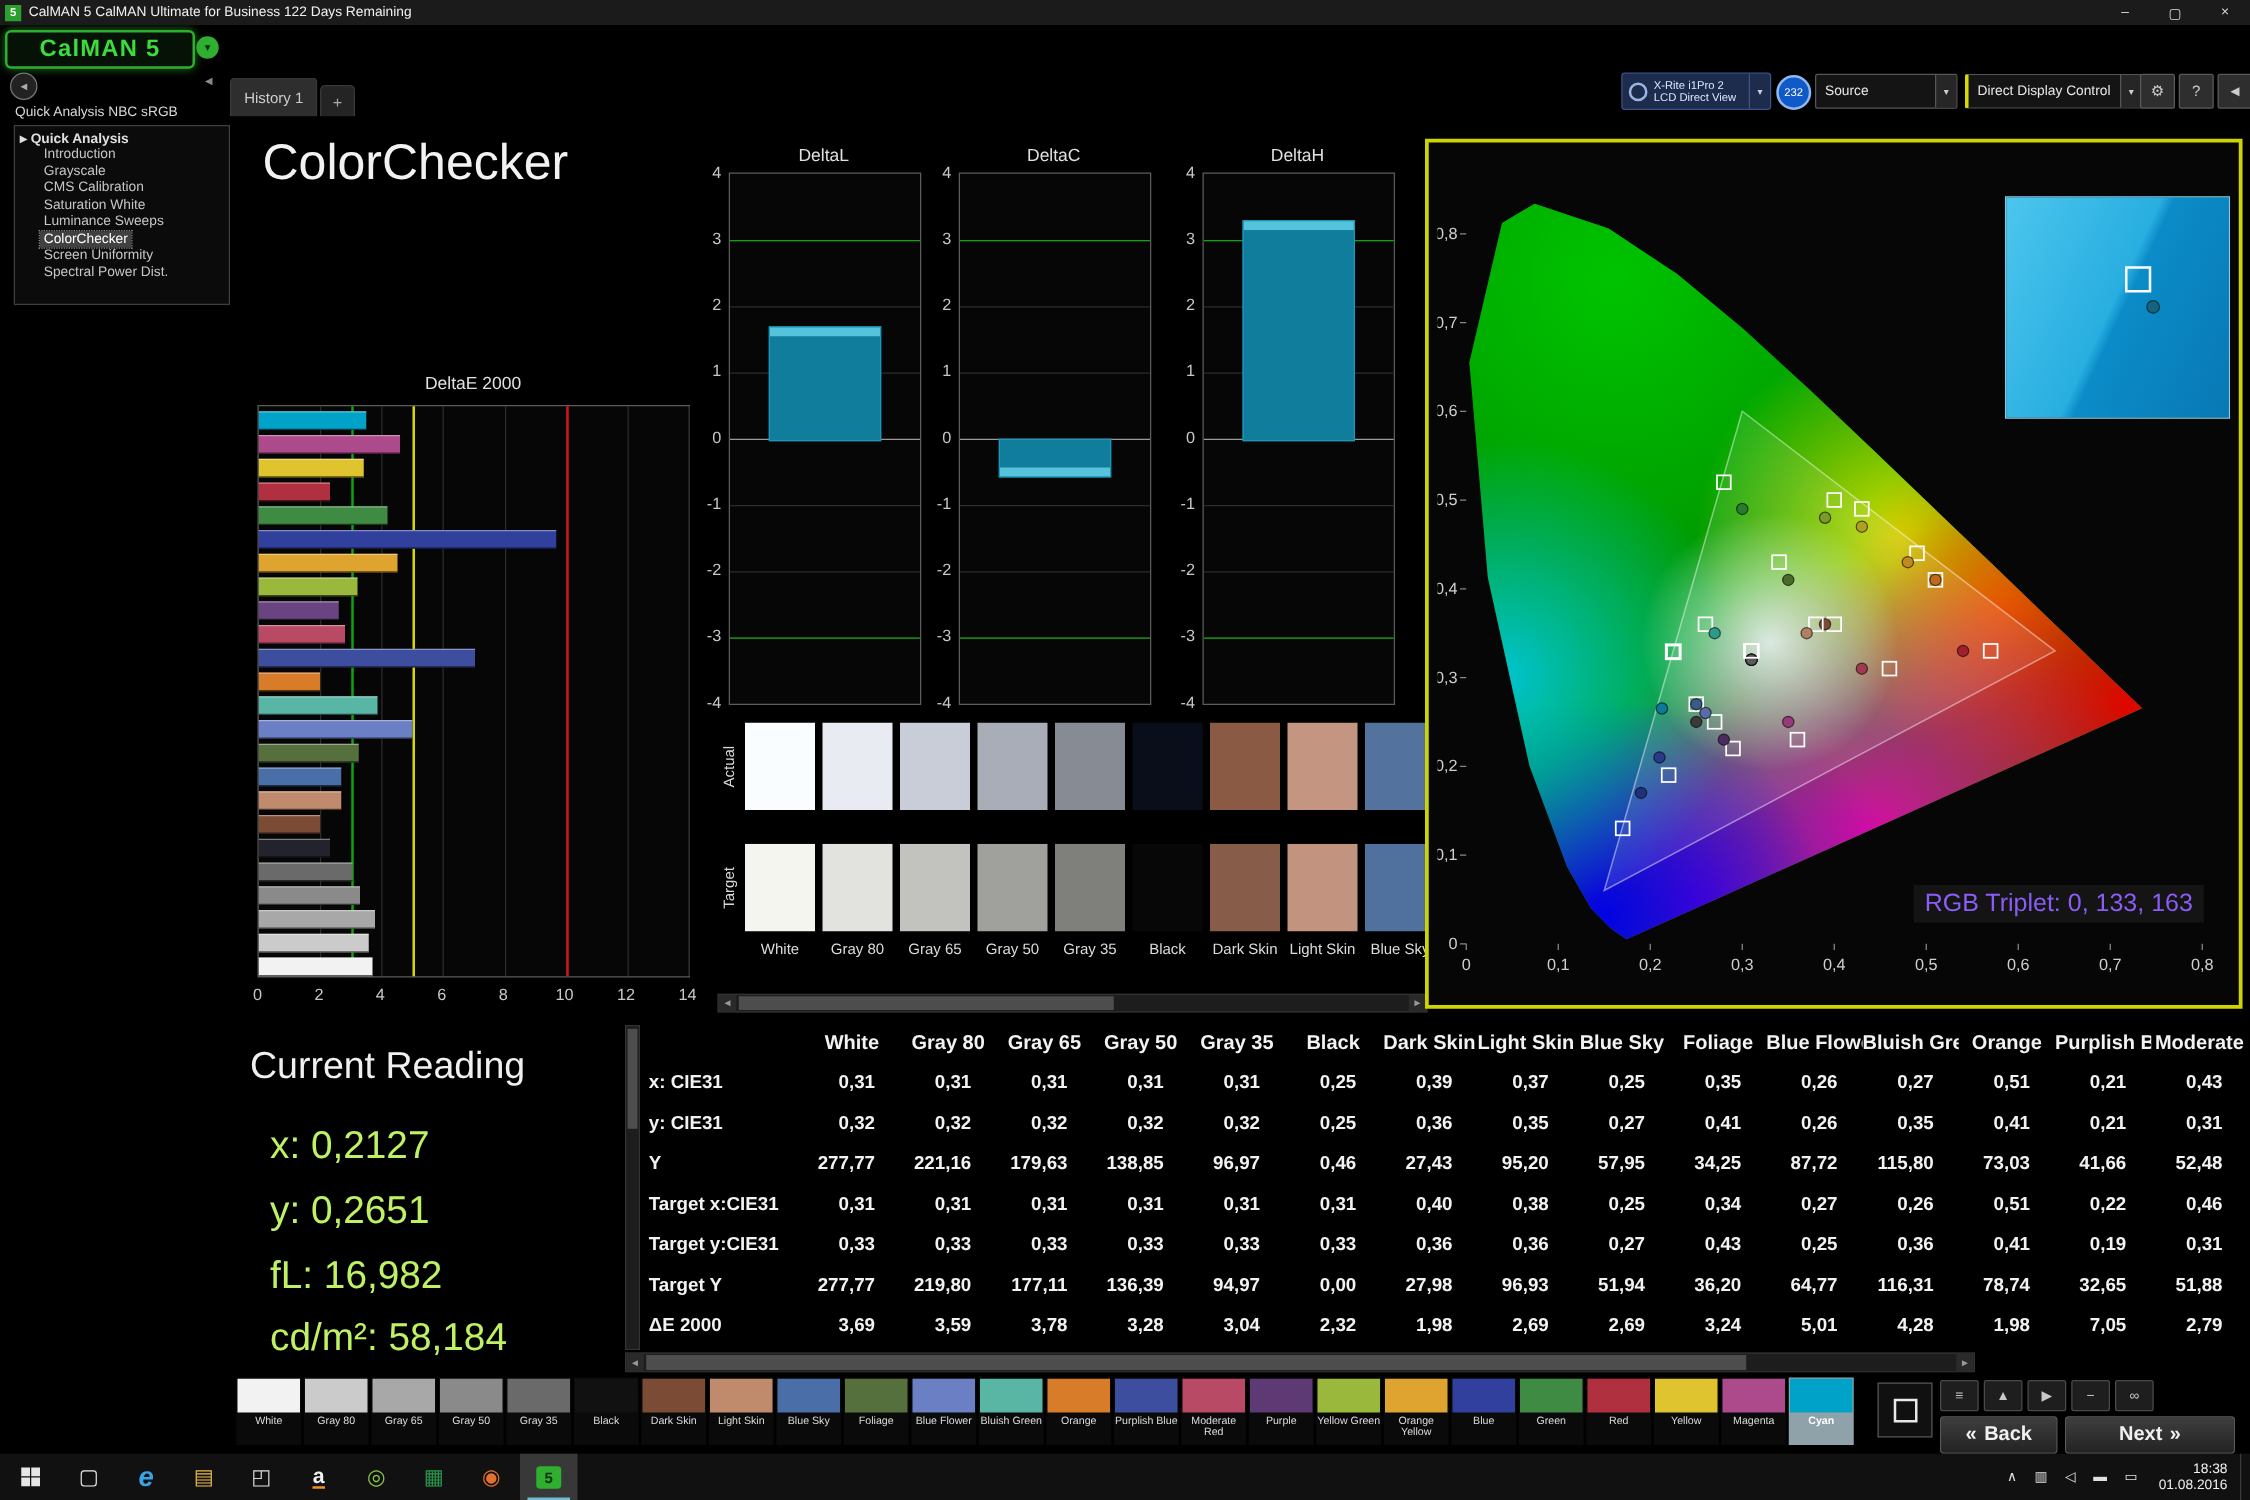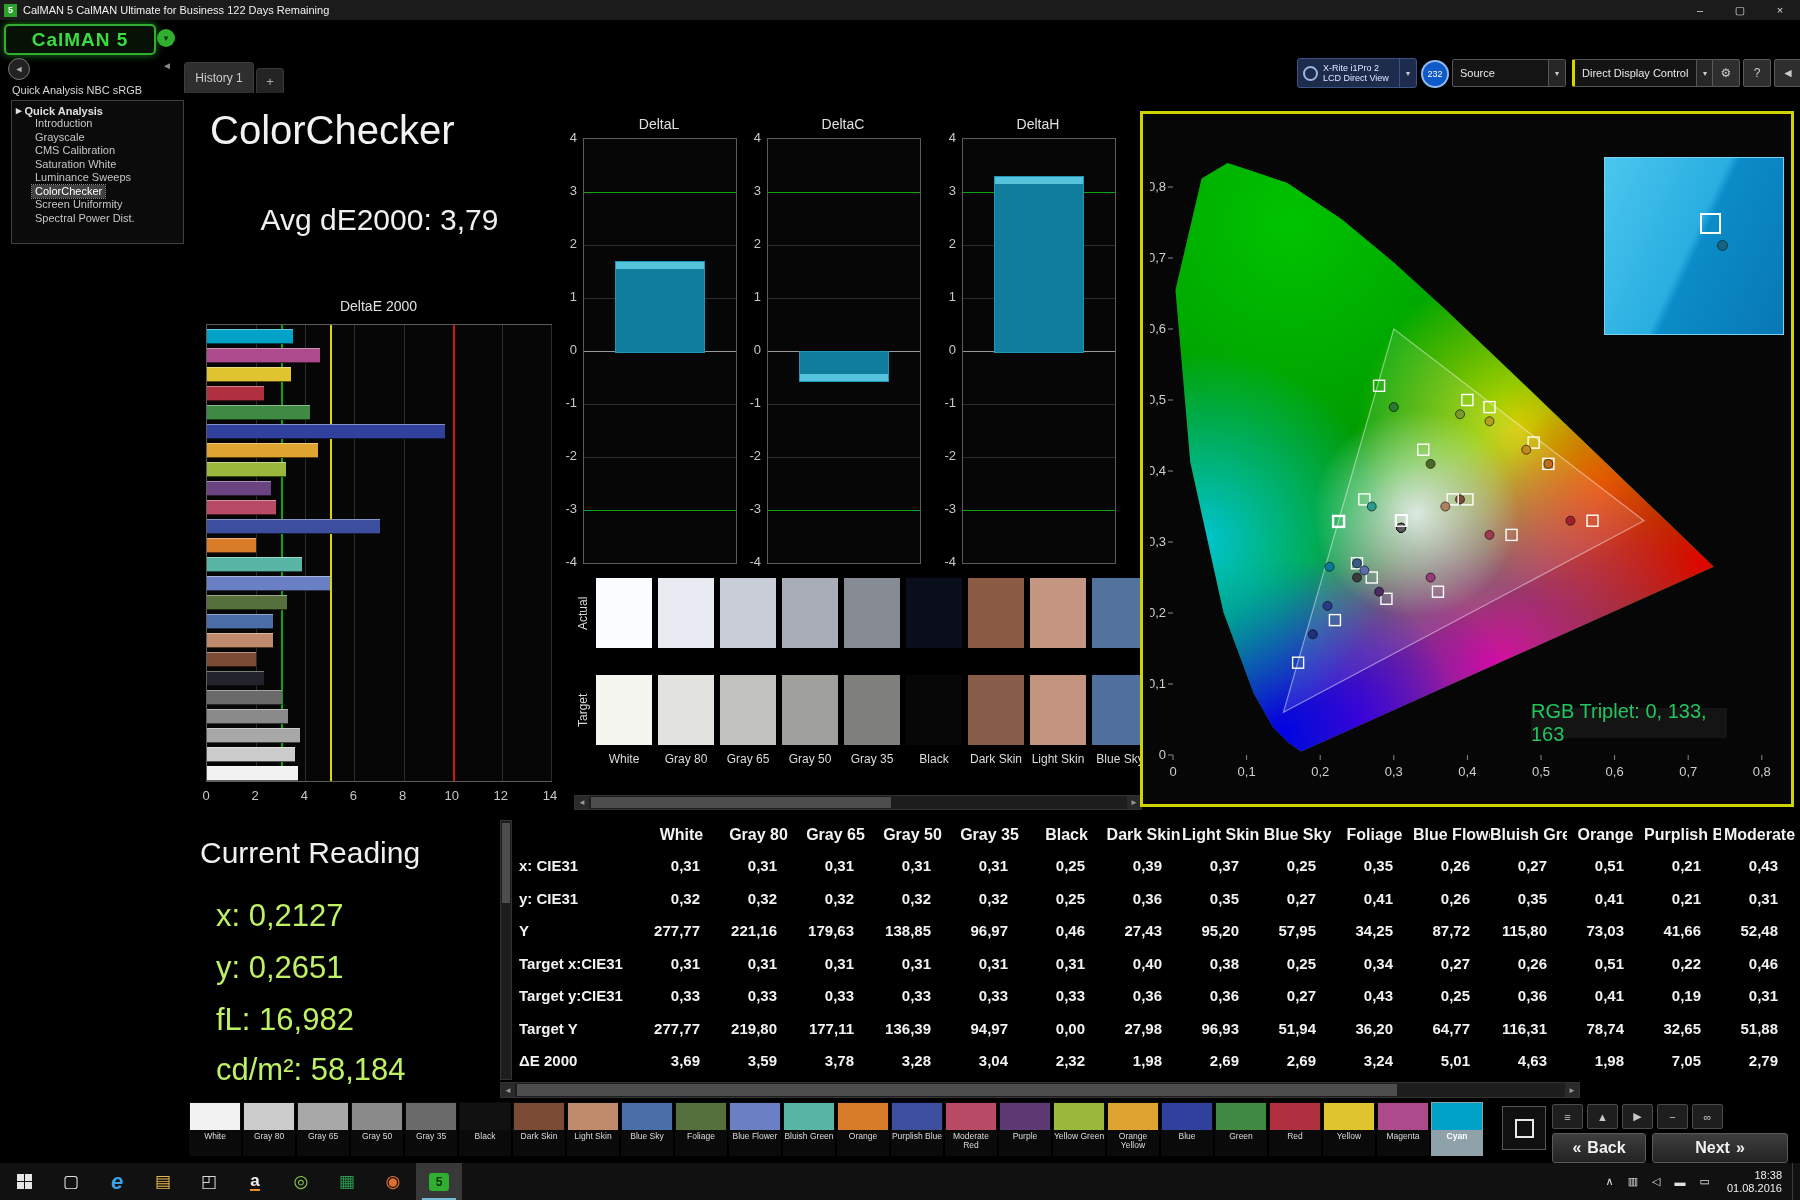--- a/index.html
+++ b/index.html
@@ -102,22 +102,22 @@
   
   #cie-panel{position:absolute;left:1140px;top:111px;width:648px;height:690px;border:3px solid #cdd400;
     background:#060606;}
   #cie-title{position:absolute;left:0;top:8px;width:100%;text-align:center;font-size:13px;color:#e0e0e0;}
   #cie-svg{position:absolute;left:7px;top:14px;}
   #cie-inset{position:absolute;left:461px;top:43px;width:178px;height:176px;border:1px solid #79d2f2;
     background:linear-gradient(115deg,#4cc6ee 0%,#28aee0 48%,#0b8cc8 52%,#0878b4 100%);}
   #inset-square{position:absolute;left:95px;top:55px;width:17px;height:17px;border:2px solid #fff;}
   #inset-dot{position:absolute;left:112px;top:82px;width:9px;height:9px;border-radius:50%;background:#15637e;
     border:1px solid #0a3a4a;}
-  #rgb-annotation{position:absolute;left:388px;top:594px;width:196px;height:30px;background:rgba(28,28,28,.65);
-    font-size:20px;color:#22c55e;display:flex;align-items:center;justify-content:center;}
+  #rgb-annotation{position:absolute;left:388px;top:594px;width:232px;height:30px;background:rgba(28,28,28,.65);
+    font-size:20px;color:#8b5cf6;display:flex;align-items:center;justify-content:center;}
 
   
   #cr-title{position:absolute;left:200px;top:836px;font-size:30px;color:#f0f0f0;}
   .cr-line{position:absolute;left:216px;font-size:31px;color:#bef264;}
   #cr-x{top:898px;} #cr-y{top:950px;} #cr-fl{top:1002px;} #cr-cd{top:1052px;text-align:right;}
 
   
   #table-grid{position:absolute;left:511px;top:820px;display:grid;
     grid-template-columns:132px repeat(15,77px);grid-template-rows:30px repeat(7,32.5px);
     font-weight:bold;color:#f2f2f2;}
@@ -228,21 +228,20 @@
         <div class="tree-item">CMS Calibration</div>
         <div class="tree-item">Saturation White</div>
         <div class="tree-item">Luminance Sweeps</div>
         <div class="tree-item selected">ColorChecker</div>
         <div class="tree-item">Screen Uniformity</div>
         <div class="tree-item">Spectral Power Dist.</div>
       </div>
   </div>
 
   <div id="page-title">ColorChecker</div>
-  <div id="avg-line">Avg dE2000: 3,79</div>
 
   <div id="de-chart">
     <div id="de-title">DeltaE 2000</div>
     <div id="de-plot">
         <div class="vgrid" style="left: 49.1429px;"></div>
         <div class="vgrid" style="left: 98.2857px;"></div>
         <div class="vgrid" style="left: 147.429px;"></div>
         <div class="vgrid" style="left: 196.571px;"></div>
         <div class="vgrid" style="left: 245.714px;"></div>
         <div class="vgrid" style="left: 294.857px;"></div>
@@ -680,21 +679,21 @@
       <div class="t-cell t-val">3,59</div>
       <div class="t-cell t-val">3,78</div>
       <div class="t-cell t-val">3,28</div>
       <div class="t-cell t-val">3,04</div>
       <div class="t-cell t-val">2,32</div>
       <div class="t-cell t-val">1,98</div>
       <div class="t-cell t-val">2,69</div>
       <div class="t-cell t-val">2,69</div>
       <div class="t-cell t-val">3,24</div>
       <div class="t-cell t-val">5,01</div>
-      <div class="t-cell t-val">4,63</div>
+      <div class="t-cell t-val">4,28</div>
       <div class="t-cell t-val">1,98</div>
       <div class="t-cell t-val">7,05</div>
       <div class="t-cell t-val">2,79</div>
     </div>
   <div class="hscroll" id="table-hscroll">
     <div class="scroll-arrow left">◄</div>
     <div class="scroll-thumb" style="left:16px;width:880px;"></div>
     <div class="scroll-arrow right">►</div>
   </div>
 

